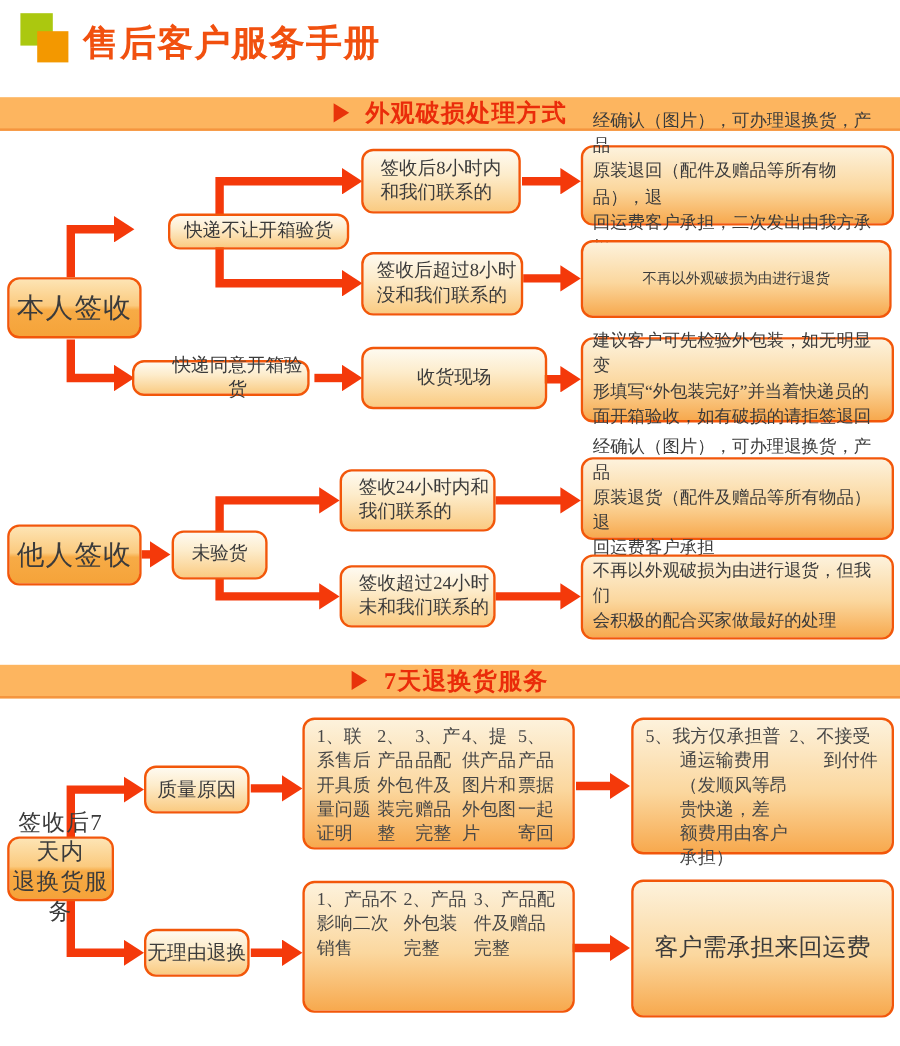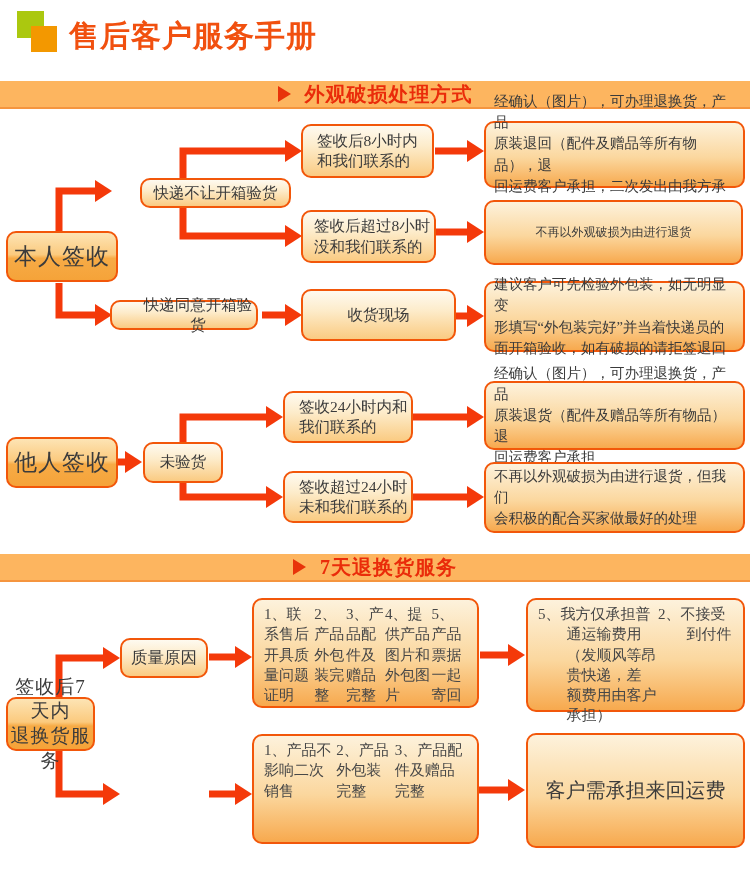--- a/index.html
+++ b/index.html
@@ -127,20 +127,21 @@
 未和我们联系的</div>
   <div class="box res" style="left:484px;top:381px;width:261px;height:69px;">经确认（图片），可办理退换货，产品
 原装退货（配件及赠品等所有物品）退
 回运费客户承担</div>
   <div class="box res" style="left:484px;top:462px;width:261px;height:71px;">不再以外观破损为由进行退货，但我们
 会积极的配合买家做最好的处理</div>
 
   <div class="box lv1" style="left:6px;top:697px;width:89px;height:54px;font-size:19px;">签收后7天内
 退换货服务</div>
   <div class="box mid" style="left:120px;top:638px;width:88px;height:40px;font-size:16.5px;">质量原因</div>
+  <div class="box mid" style="left:120px;top:774px;width:88px;height:40px;font-size:16.5px;">无理由退换</div>
 
   <div class="box listbox" style="left:252px;top:598px;width:227px;height:110px;">
     <div class="ln">1、联系售后开具质量问题证明</div>
     <div class="ln">2、产品外包装完整</div>
     <div class="ln">3、产品配件及赠品完整</div>
     <div class="ln">4、提供产品图片和外包图片</div>
     <div class="ln">5、产品票据一起寄回</div>
   </div>
 
   <div class="box listbox" style="left:252px;top:734px;width:227px;height:110px;">

